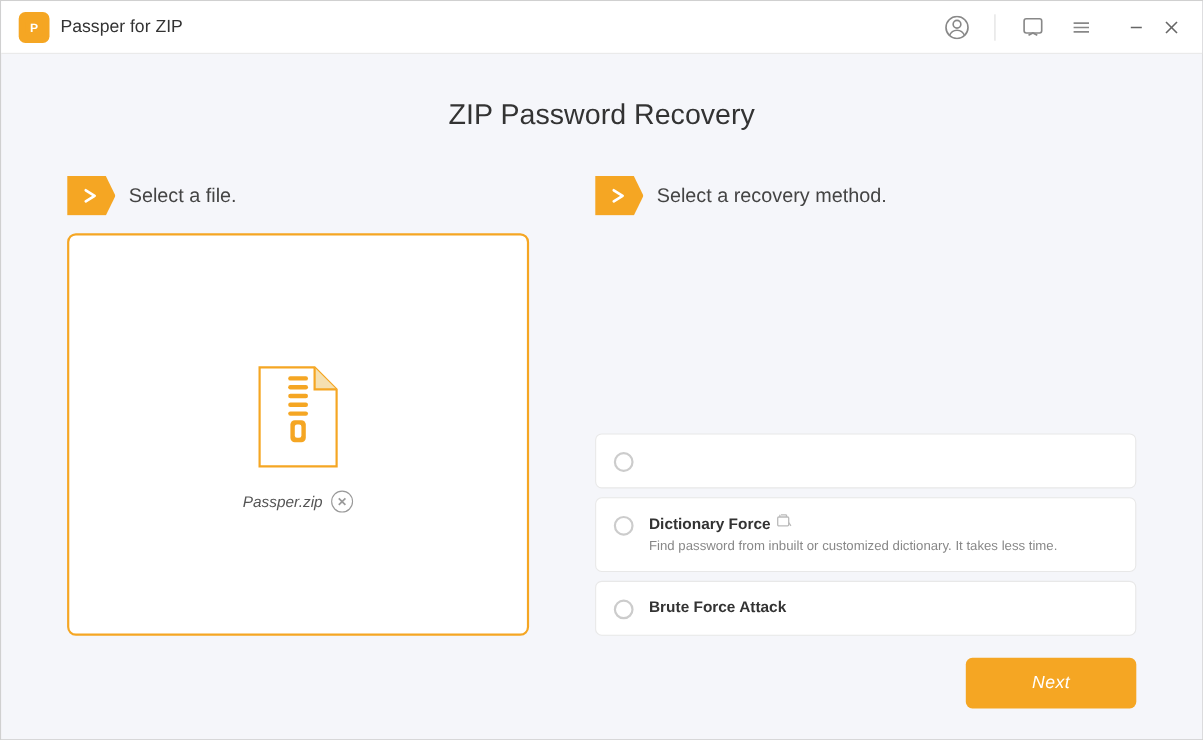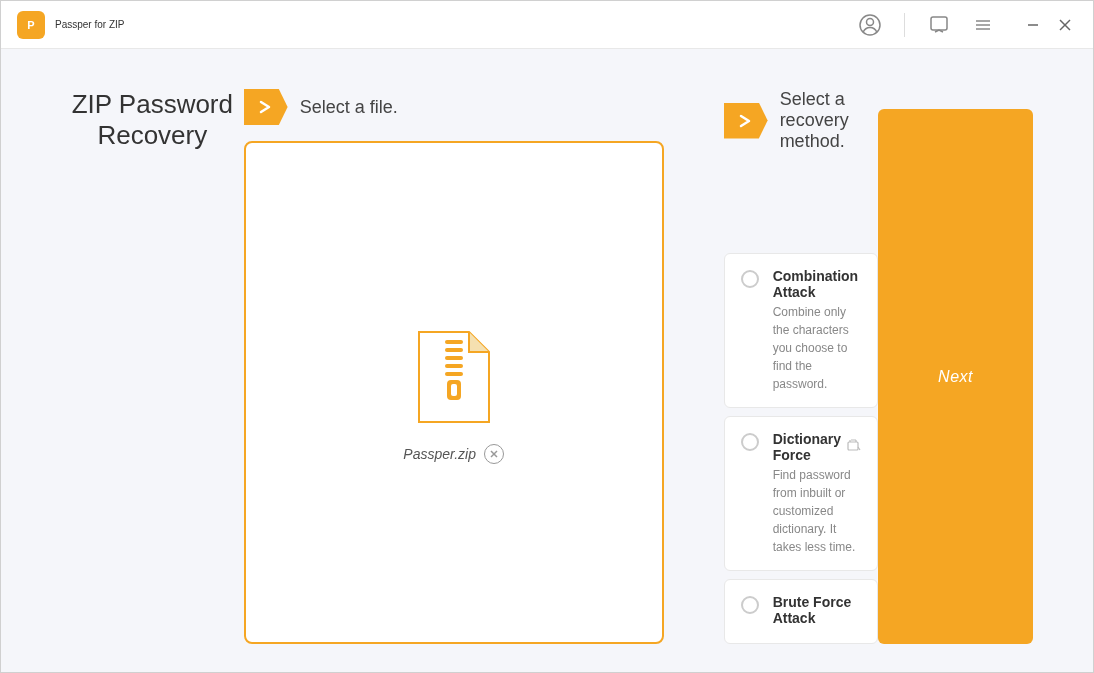--- a/index.html
+++ b/index.html
@@ -33,21 +33,21 @@
       background: #f5a623;
       border-radius: 6px;
       display: flex;
       align-items: center;
       justify-content: center;
       color: white;
       font-size: 14px;
       font-weight: bold;
     }
     .app-title {
-      font-size: 10px;
+      font-size: 16px;
       color: #333;
       font-weight: 500;
     }
     .titlebar-right {
       display: flex;
       align-items: center;
       gap: 16px;
     }
     .titlebar-icon {
       width: 28px;
@@ -74,21 +74,21 @@
       cursor: pointer;
       font-size: 14px;
       border-radius: 3px;
     }
 
     
     .main-content {
       padding: 40px 60px 30px;
       height: calc(673px - 48px);
       display: flex;
-      flex-direction: row;
+      flex-direction: column;
     }
 
     .page-title {
       text-align: center;
       font-size: 26px;
       font-weight: 400;
       color: #333;
       margin-bottom: 40px;
     }
 
@@ -400,26 +400,20 @@
             </svg>
           </div>
         </div>
         <span class="section-label">Select a recovery method.</span>
       </div>
 
       <div class="recovery-options">
 
         <div class="option-card">
           <div class="radio-btn"></div>
-          <div class="option-text">
-            <div class="option-title">
-              <span>Combination Attack</span>
-            </div>
-            <div class="option-desc">Combine only the characters you choose to find the password.</div>
-          </div>
         </div>
 
         <div class="option-card">
           <div class="radio-btn"></div>
           <div class="option-text">
             <div class="option-title">
               <span>Dictionary Force</span>
               <span class="info-icon">
                 <svg width="14" height="14" viewBox="0 0 14 14" fill="none">
                   <rect x="1" y="3" width="10" height="8" rx="1" stroke="#bbb" stroke-width="1.2"></rect>

